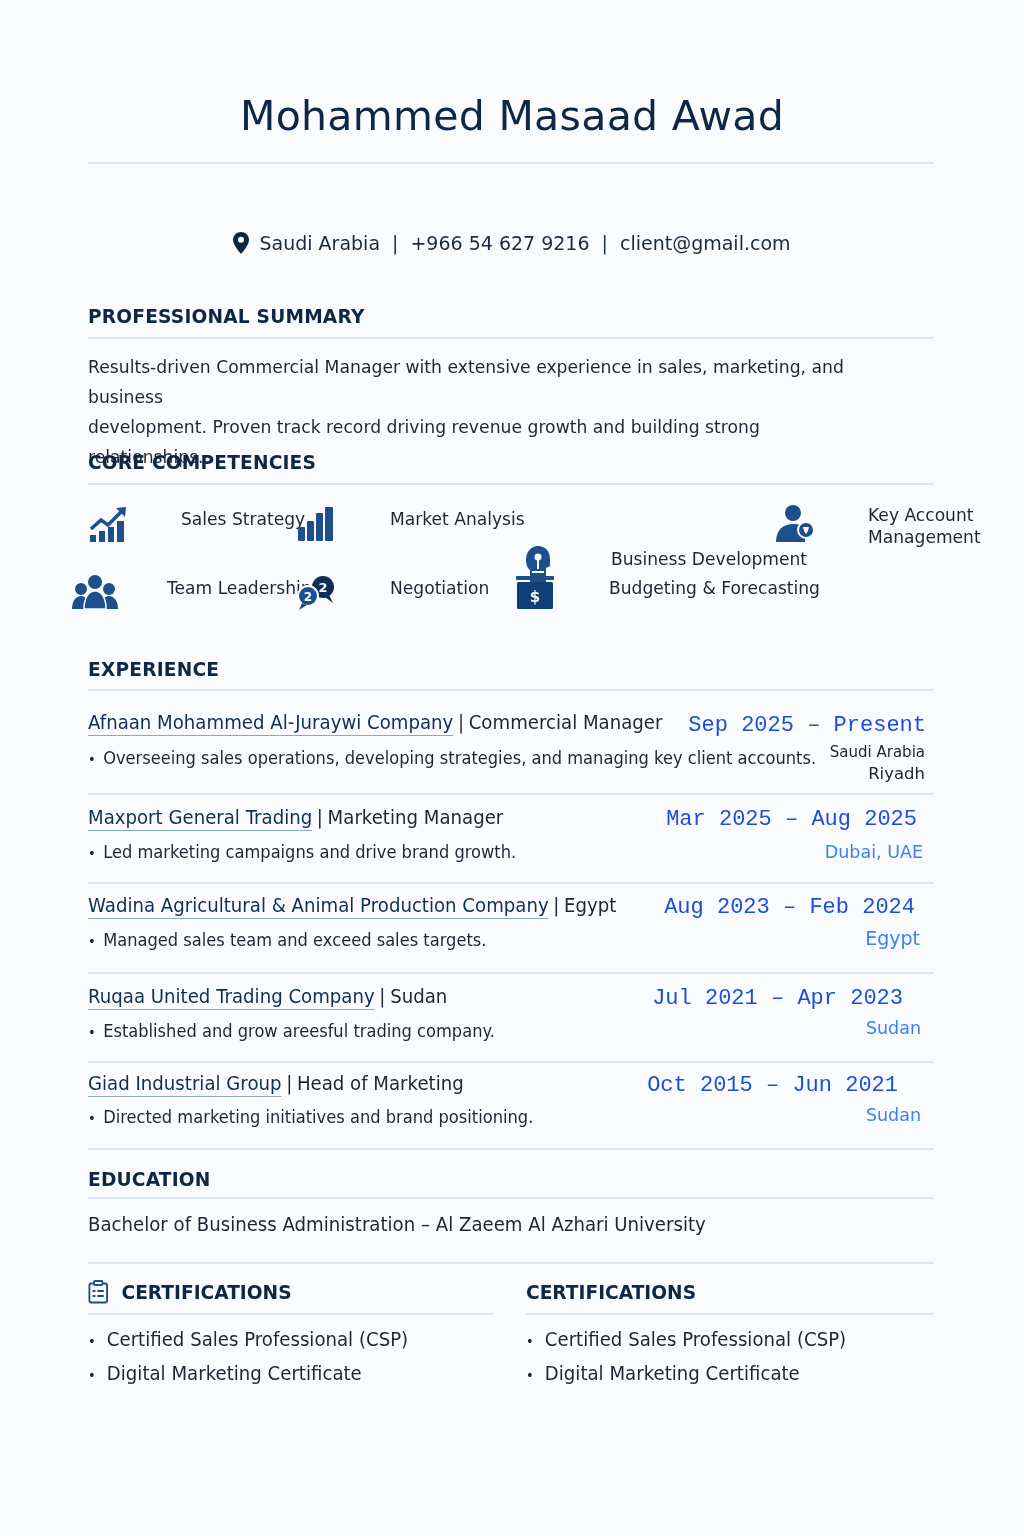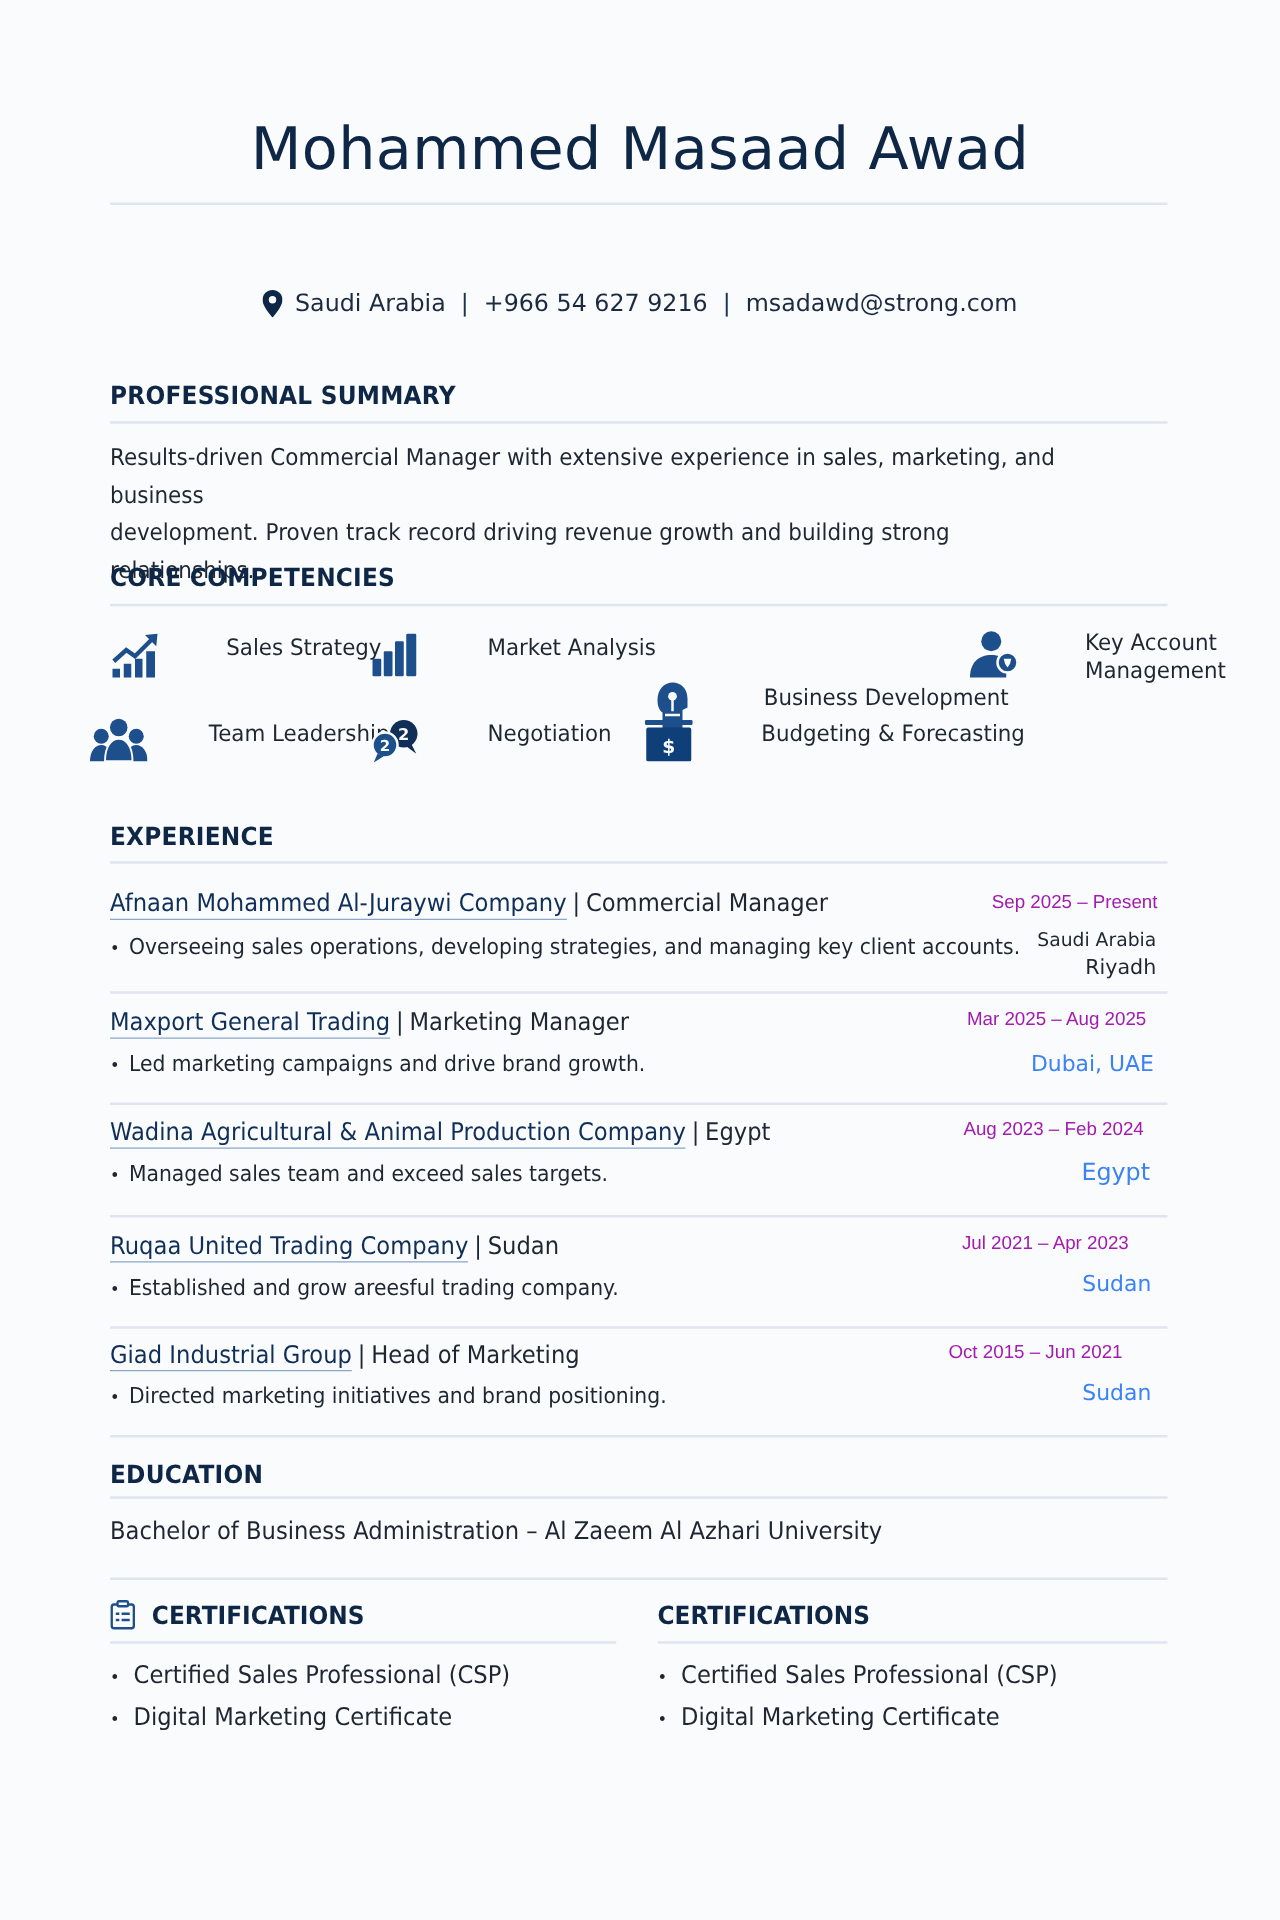--- a/index.html
+++ b/index.html
@@ -7,21 +7,21 @@
     body {
       background: #fafbfc;
       font-family: "Liberation Sans", "DejaVu Sans", sans-serif;
       color: #1c2330;
       position: relative;
       overflow: hidden;
     }
     .page { position: absolute; left: 0; top: 0; width: 1024px; height: 1536px; }
     .name {
       position: absolute; left: 0; width: 1024px; top: 92px; text-align: center;
-      font-size: 47px; color: #0f2746; letter-spacing: 0.3px;
+      font-size: 41px; color: #0f2746; letter-spacing: 0.3px;
       font-family: "DejaVu Sans", sans-serif;
     }
     .rule { position: absolute; height: 1.5px; background: #dfe5ee; }
     .subtitle {
       position: absolute; left: 0; width: 1024px; top: 174px; text-align: center;
       font-size: 22px; color: #1b3152; font-family: "DejaVu Sans", sans-serif;
     }
     .subtitle .sep { margin: 0 10px; }
     .contact {
       position: absolute; left: 0; width: 1024px; top: 232px;
@@ -51,21 +51,21 @@
     .comp .lbl { padding-top: 4px; transform: scaleX(0.95); transform-origin: left top; white-space: nowrap; }
     .comp .lbl.two { padding-top: 0; }
     .job-title {
       position: absolute; left: 88px; font-size: 19.5px; color: #1e2632;
       font-family: "DejaVu Sans", sans-serif; white-space: nowrap;
       transform: scaleX(0.93); transform-origin: left center;
     }
     .job-title .company { color: #0f2e58; border-bottom: 1.5px solid #8ba6c8; padding-bottom: 1px; }
     .job-title .bar { margin: 0 5px 0 5px; }
     .job-date {
-      position: absolute; font-size: 15px; color: #a21caf; font-family: Liberation Sans, sans-serif;
+      position: absolute; font-size: 22px; color: #1d4ed8; font-family: Liberation Mono, monospace;
       white-space: nowrap; text-align: right;
     }
     .job-bullet {
       position: absolute; left: 88px; font-size: 17.5px; color: #1e2632;
       font-family: "DejaVu Sans", sans-serif; white-space: nowrap;
       transform: scaleX(0.93); transform-origin: left center;
     }
     .job-bullet .dot { display: inline-block; margin-right: 8px; font-size: 14px; }
     .job-loc {
       position: absolute; font-size: 17.5px; color: #3b82f6; font-family: "DejaVu Sans", sans-serif;
@@ -98,21 +98,21 @@
   <div class="rule" style="left:88px; top:162px; width:846px;"></div>
   <div class="contact">
     <svg width="16" height="22" viewBox="0 0 16 22">
       <path d="M8 0C3.6 0 0 3.5 0 7.8 0 13.5 8 22 8 22s8-8.5 8-14.2C16 3.5 12.4 0 8 0z" fill="#0f2746"></path>
       <circle cx="8" cy="7.8" r="3" fill="#fafbfc"></circle>
     </svg>
     <span>Saudi Arabia</span>
     <span class="sep">|</span>
     <span>+966 54 627 9216</span>
     <span class="sep">|</span>
-    <span>msadawd@strong.com</span>
+    <span>client@gmail.com</span>
   </div>
 
   <div class="section-title" style="top:304px;">PROFESSIONAL SUMMARY</div>
   <div class="rule" style="left:88px; top:337px; width:846px;"></div>
   <div class="summary">
     <div>Results-driven Commercial Manager with extensive experience in sales, marketing, and business</div>
     <div>development. Proven track record driving revenue growth and building strong relationships.</div>
   </div>
 
   <div class="section-title" style="top:450px;">CORE COMPETENCIES</div>

